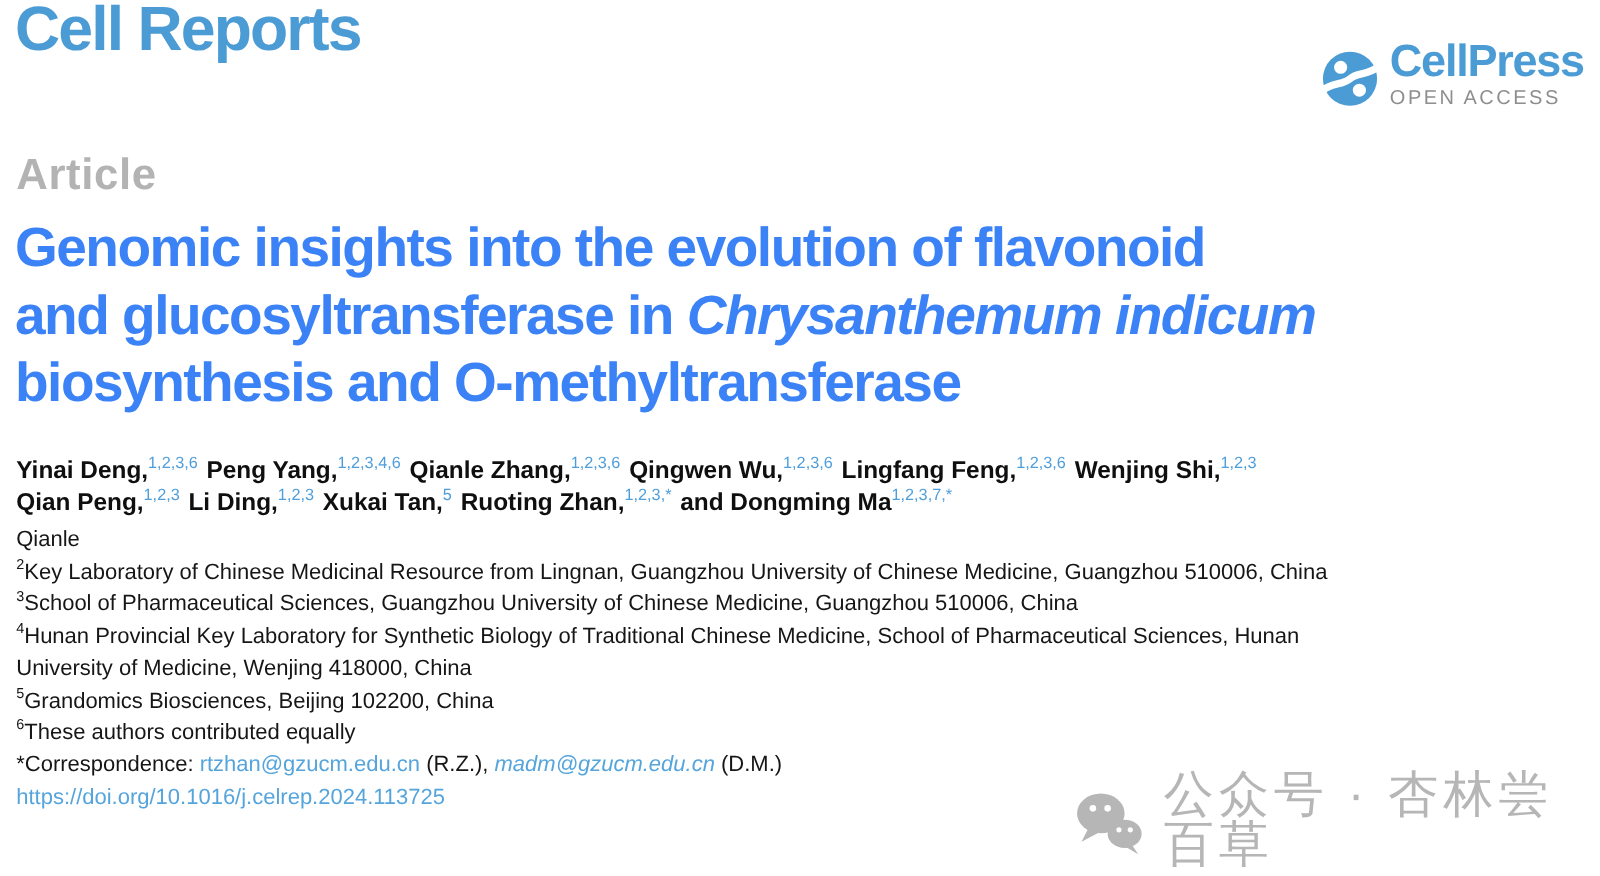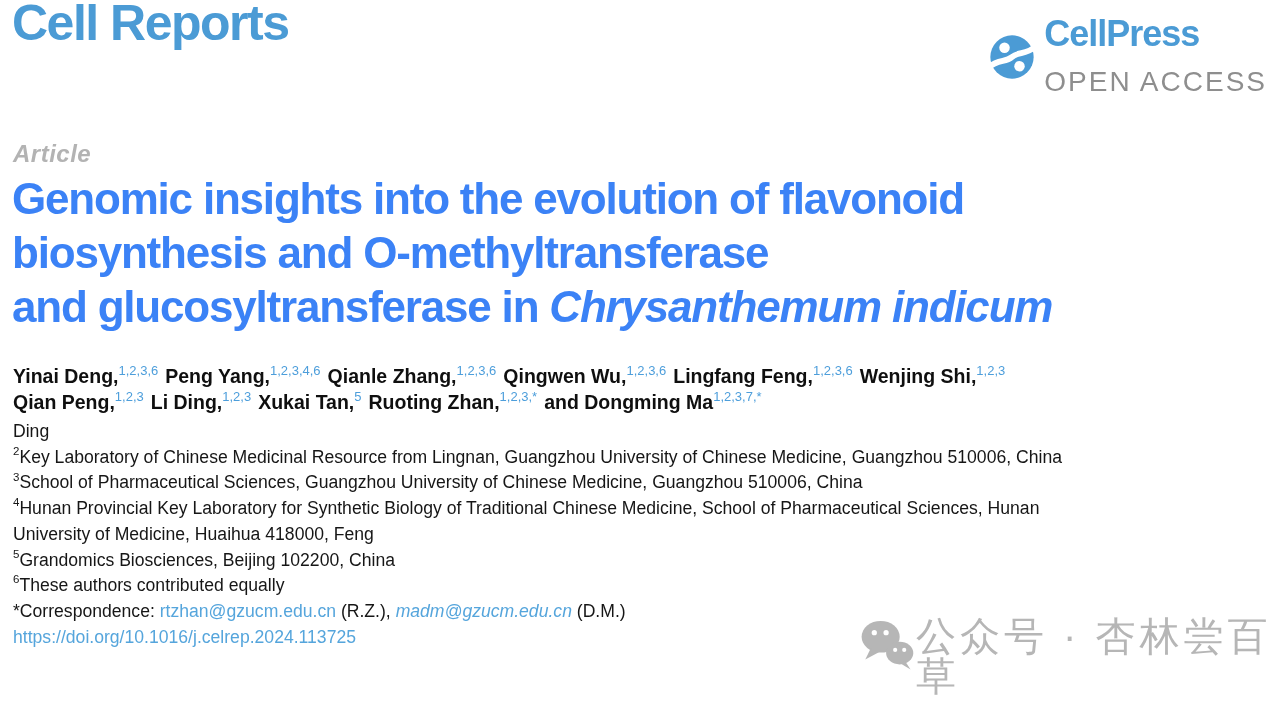--- a/index.html
+++ b/index.html
@@ -15,33 +15,33 @@
   .page{
     position:relative;width:1280px;height:701px;background:#ffffff;overflow:hidden;
     font-family:"Liberation Sans",sans-serif;color:var(--text-black);
   }
   
   .journal-logo{
     position:absolute;left:12px;top:-6px;
     font-size:50px;font-weight:700;letter-spacing:-1.5px;color:var(--brand-blue);
   }
   .publisher{
-    position:absolute;right:13px;top:14px;display:flex;align-items:center;gap:7px;
+    position:absolute;right:13px;top:29px;display:flex;align-items:flex-end;gap:7px;
   }
   .publisher-icon{width:50px;height:50px;flex:0 0 auto;margin-top:2px;}
   .publisher-name{
     font-size:36px;font-weight:700;letter-spacing:-1px;line-height:40px;color:var(--brand-blue);
   }
   .open-access{
-    font-size:28px;font-weight:400;letter-spacing:2px;color:var(--open-access-gray);margin-top:12px;
+    font-size:16px;font-weight:400;letter-spacing:2px;color:var(--open-access-gray);margin-top:1px;
   }
   
   .kicker{
-    position:absolute;left:13px;top:140px;
-    font-size:24px;font-weight:700;letter-spacing:0.5px;color:var(--kicker-gray);font-style:italic;
+    position:absolute;left:13px;top:120px;
+    font-size:35px;font-weight:700;letter-spacing:0.5px;color:var(--kicker-gray);
   }
   .title{
     position:absolute;left:12px;top:172px;
     font-size:44px;font-weight:700;letter-spacing:-1.2px;line-height:54px;color:#3b82f6;
     white-space:nowrap;
   }
   .title .species{font-style:italic;}
   
   .authors{
     position:absolute;left:13px;top:363px;
@@ -59,21 +59,21 @@
     font-size:17.6px;font-weight:400;line-height:25.7px;color:#161616;white-space:nowrap;
   }
   sup.sup-black{
     font-size:11.5px;font-weight:400;color:#161616;
     position:relative;top:-1px;vertical-align:super;line-height:0;
   }
   .link{color:var(--link-blue);text-decoration:none;cursor:pointer;}
   .link.italic{font-style:italic;}
   
   .watermark{
-    position:absolute;left:858px;top:616px;display:flex;align-items:flex-start;
+    position:absolute;left:858px;top:616px;display:flex;align-items:center;gap:15px;
     color:var(--watermark-gray);
   }
   .wechat-icon{width:58px;height:56px;flex:0 0 auto;}
   .watermark-text{font-size:40px;letter-spacing:4px;line-height:1;padding-bottom:4px;}
 </style>
 </head>
 <body>
 
 <div class="page">
 
@@ -89,35 +89,35 @@
     <div>
       <div class="publisher-name">CellPress</div>
       <div class="open-access">OPEN ACCESS</div>
     </div>
   </div>
 
   <div class="kicker">Article</div>
 
   <div class="title">
     <div>Genomic insights into the evolution of flavonoid</div>
+    <div><span>and glucosyltransferase in </span><span class="species">Chrysanthemum indicum</span></div>
     <div>biosynthesis and O-methyltransferase</div>
-    <div><span>and glucosyltransferase in </span><span class="species">Chrysanthemum indicum</span></div>
   </div>
 
   <div class="authors">
     <div><span class="author"><span>Yinai Deng,</span><sup class="sup-blue">1,2,3,6</sup></span><span class="author"><span>Peng Yang,</span><sup class="sup-blue">1,2,3,4,6</sup></span><span class="author"><span>Qianle Zhang,</span><sup class="sup-blue">1,2,3,6</sup></span><span class="author"><span>Qingwen Wu,</span><sup class="sup-blue">1,2,3,6</sup></span><span class="author"><span>Lingfang Feng,</span><sup class="sup-blue">1,2,3,6</sup></span><span class="author"><span>Wenjing Shi,</span><sup class="sup-blue">1,2,3</sup></span></div>
     <div><span class="author"><span>Qian Peng,</span><sup class="sup-blue">1,2,3</sup></span><span class="author"><span>Li Ding,</span><sup class="sup-blue">1,2,3</sup></span><span class="author"><span>Xukai Tan,</span><sup class="sup-blue">5</sup></span><span class="author"><span>Ruoting Zhan,</span><sup class="sup-blue">1,2,3,*</sup></span><span class="author"><span>and Dongming Ma</span><sup class="sup-blue">1,2,3,7,*</sup></span></div>
   </div>
 
   <div class="affils">
-    <div><span>Ding</span></div>
+    <div><span>Qianle</span></div>
     <div><sup class="sup-black">2</sup><span>Key Laboratory of Chinese Medicinal Resource from Lingnan, Guangzhou University of Chinese Medicine, Guangzhou 510006, China</span></div>
     <div><sup class="sup-black">3</sup><span>School of Pharmaceutical Sciences, Guangzhou University of Chinese Medicine, Guangzhou 510006, China</span></div>
     <div><sup class="sup-black">4</sup><span>Hunan Provincial Key Laboratory for Synthetic Biology of Traditional Chinese Medicine, School of Pharmaceutical Sciences, Hunan</span></div>
-    <div><span>University of Medicine, Huaihua 418000, Feng</span></div>
+    <div><span>University of Medicine, Wenjing 418000, China</span></div>
     <div><sup class="sup-black">5</sup><span>Grandomics Biosciences, Beijing 102200, China</span></div>
     <div><sup class="sup-black">6</sup><span>These authors contributed equally</span></div>
     <div><span>*Correspondence: </span><a class="link">rtzhan@gzucm.edu.cn</a><span> (R.Z.), </span><a class="link italic">madm@gzucm.edu.cn</a><span> (D.M.)</span></div>
     <div><a class="link">https://doi.org/10.1016/j.celrep.2024.113725</a></div>
   </div>
 
   <div class="watermark">
     <svg class="wechat-icon" viewBox="0 0 64 58" aria-hidden="true">
       <g fill="var(--watermark-gray)">
         <ellipse cx="25" cy="21" rx="21" ry="17.5"></ellipse>

